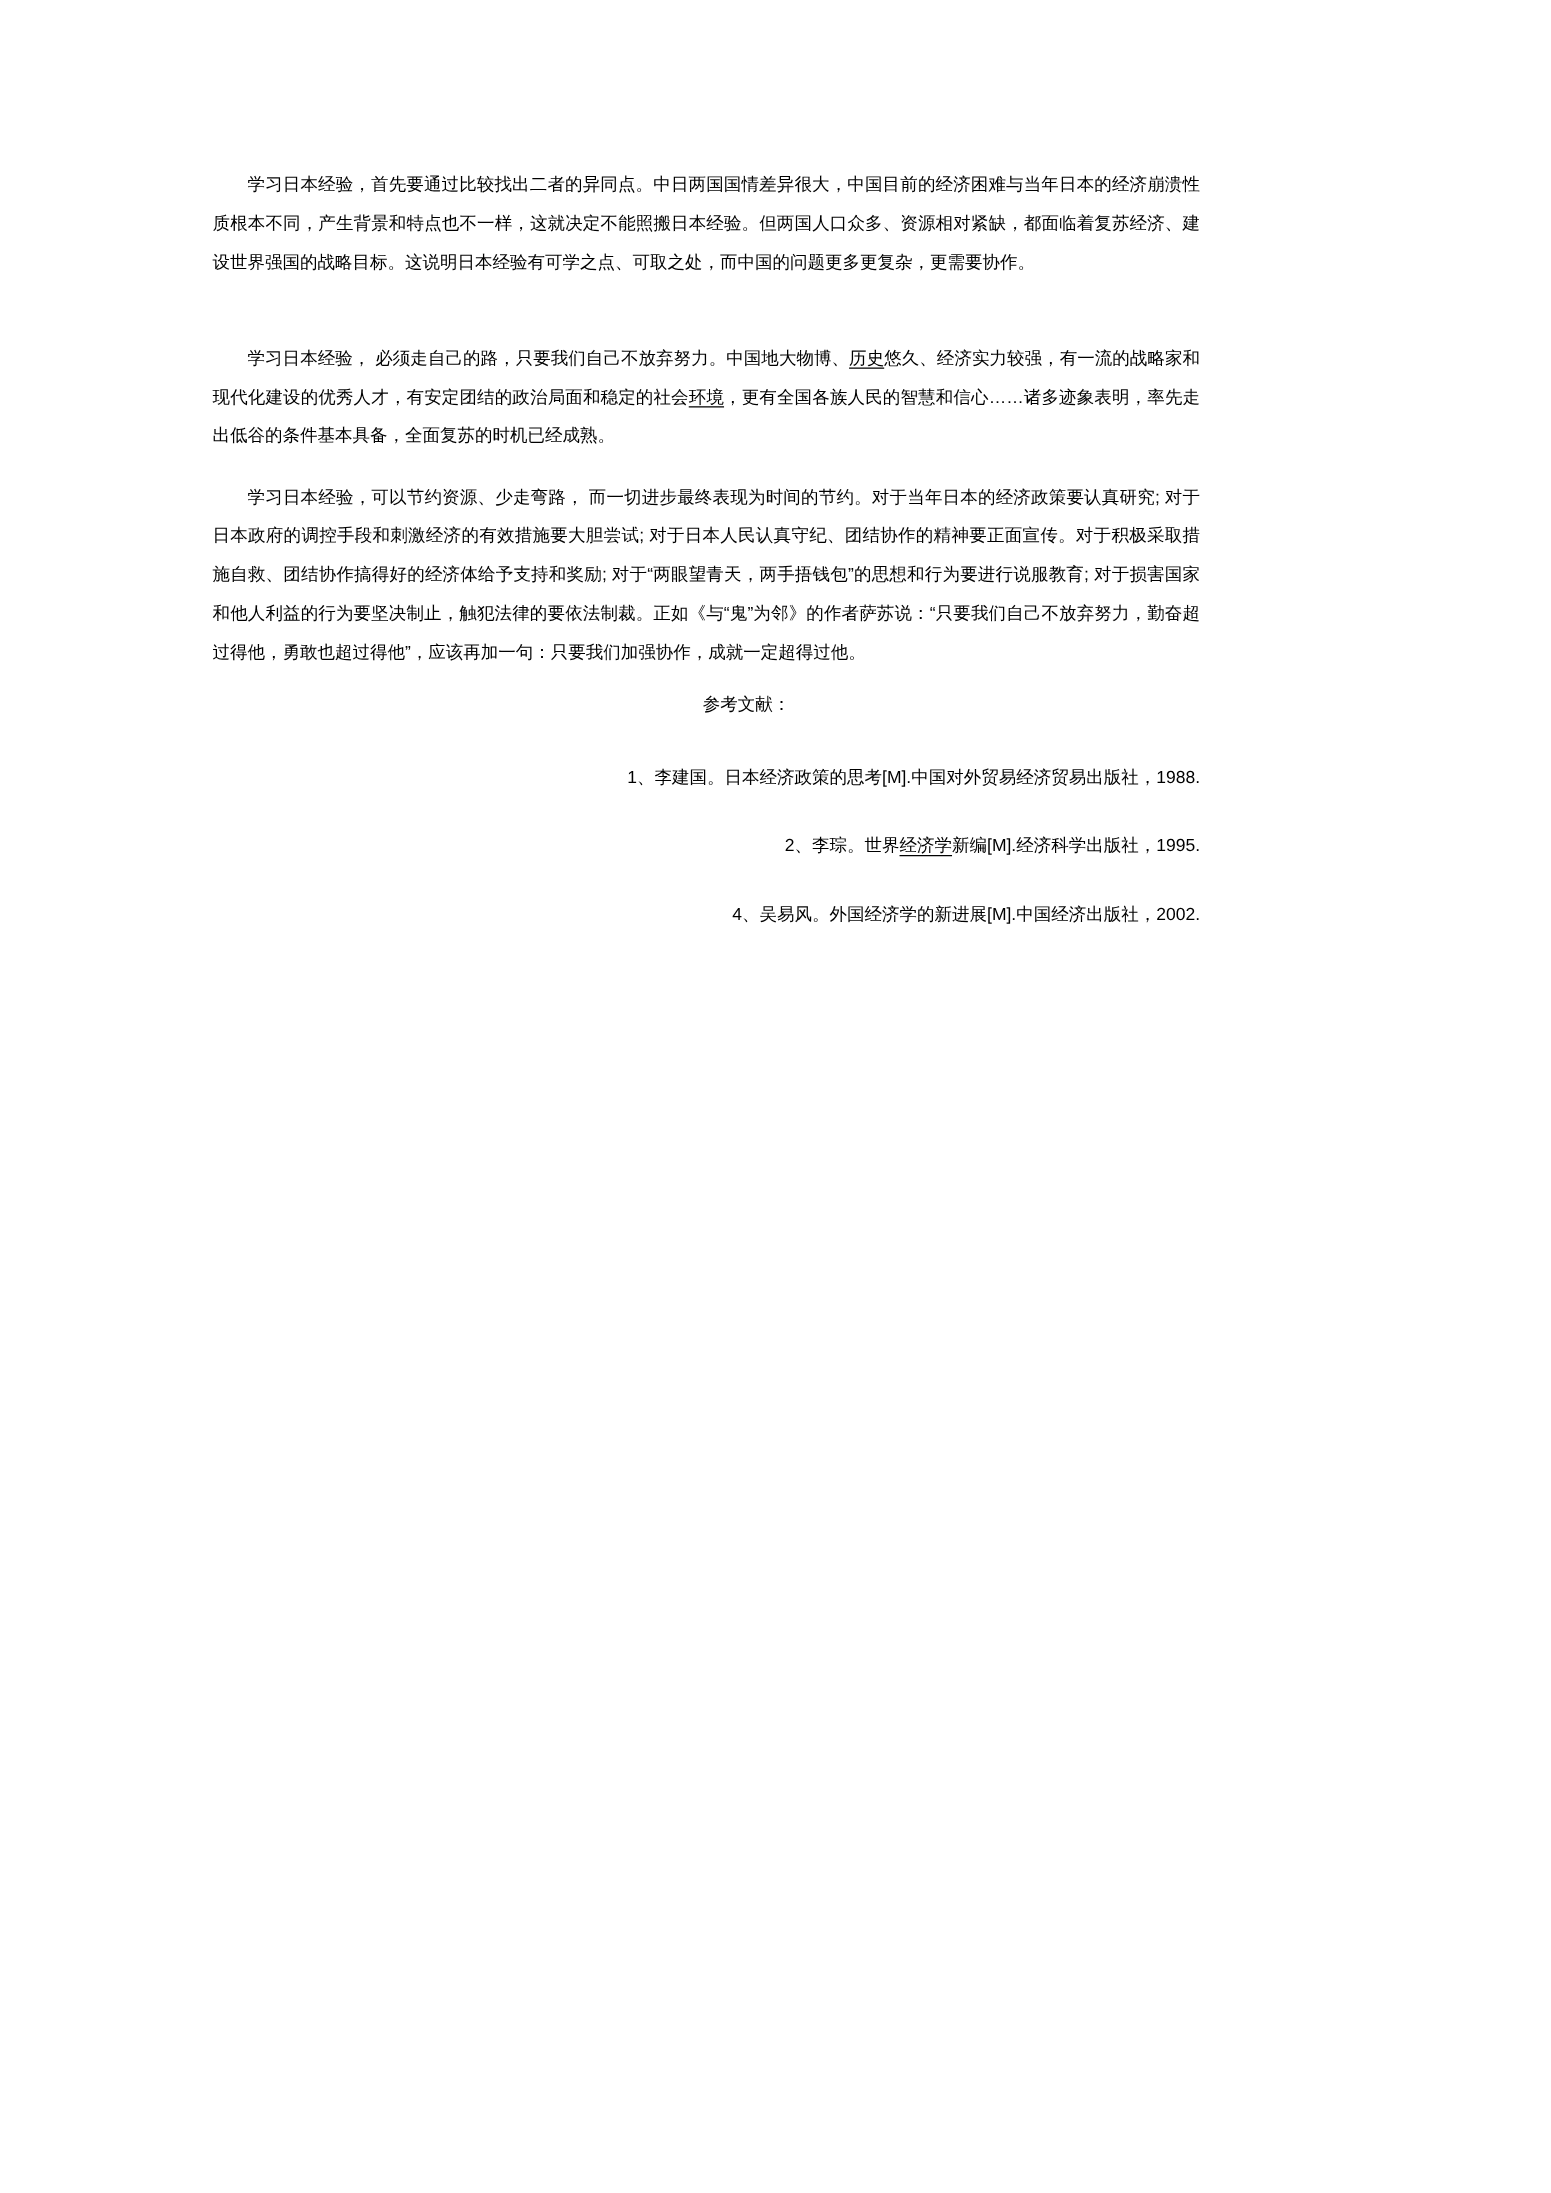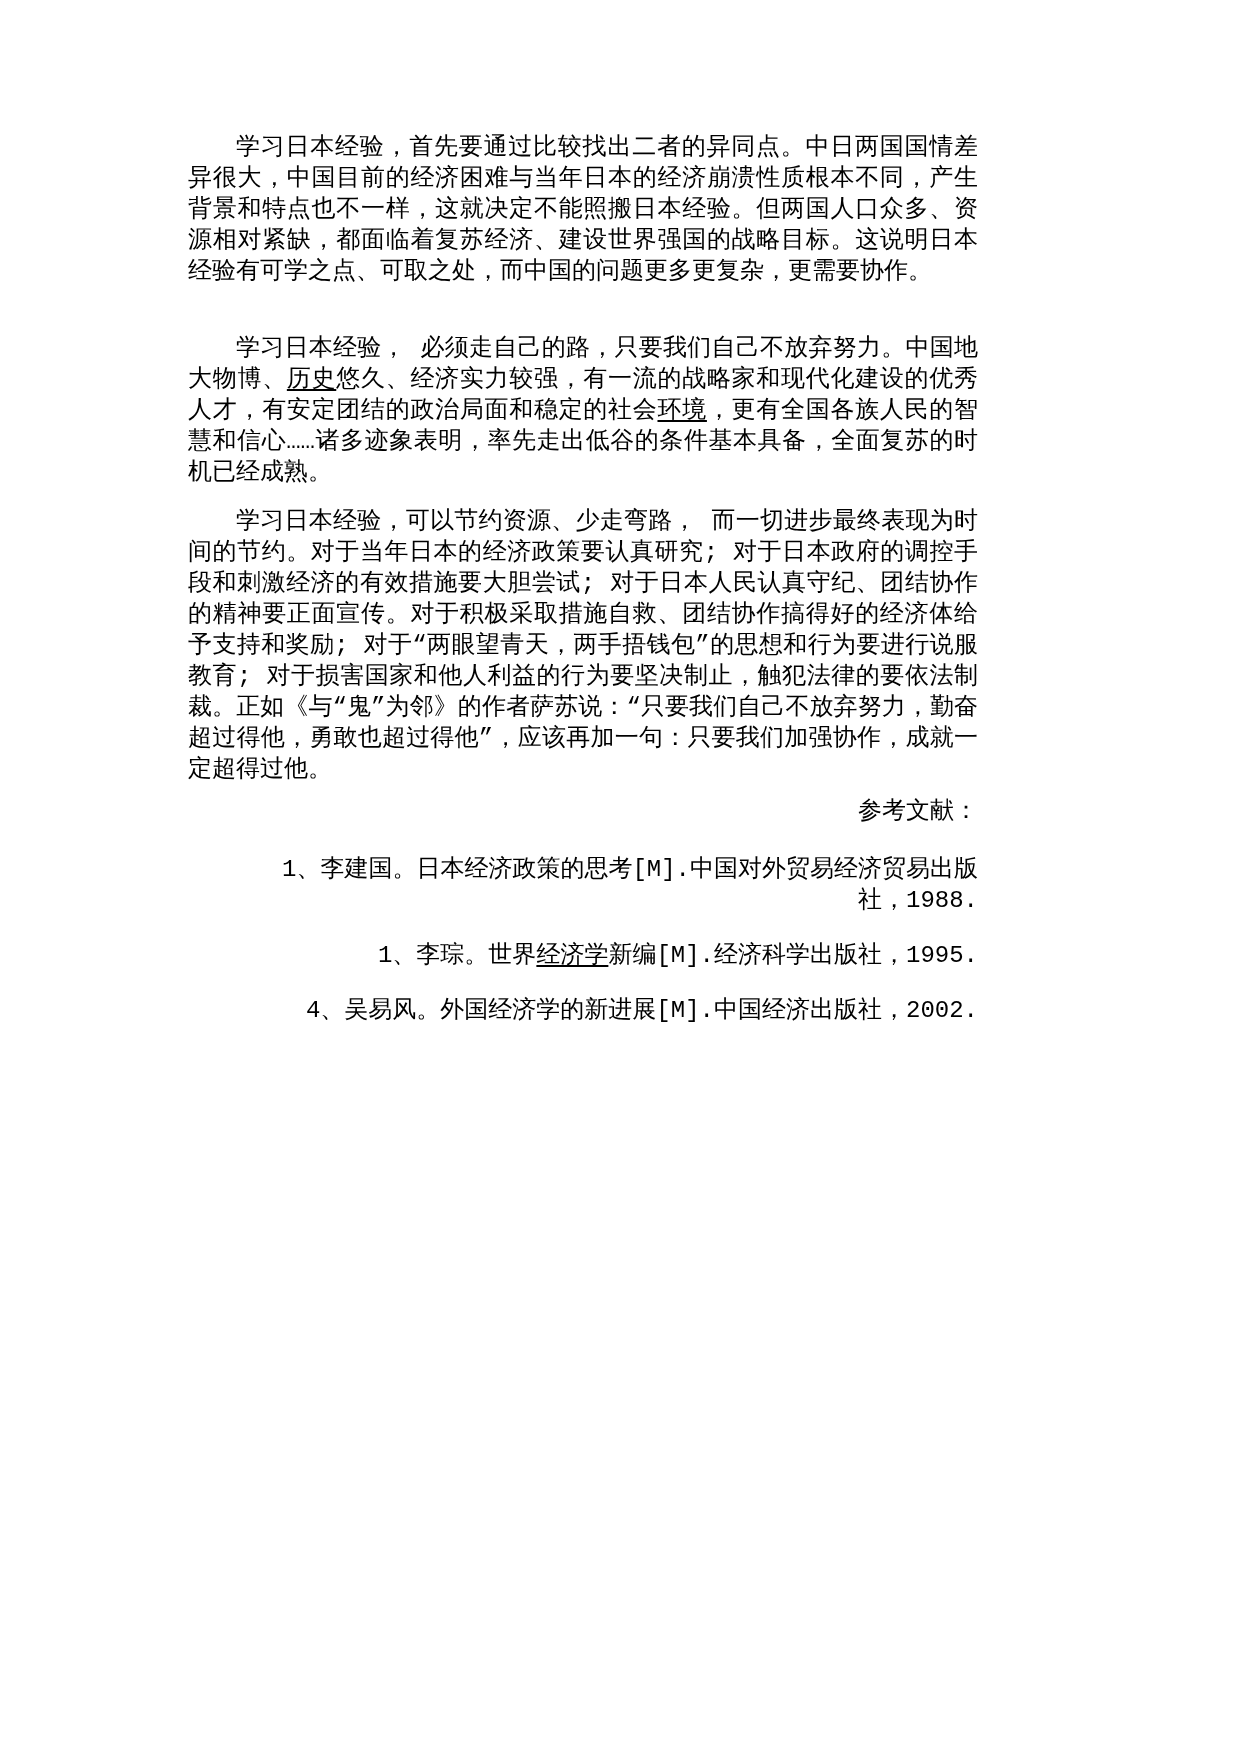--- a/index.html
+++ b/index.html
@@ -9,40 +9,40 @@
   }
   .page {
     position: relative;
     width: 1241px;
     height: 1754px;
     background: #ffffff;
     overflow: hidden;
   }
   .content {
     position: absolute;
-    left: 188px;
+    left: 170px;
     top: 132px;
     width: 790px;
-    font-family: Liberation Mono, monospace;
-    font-size: 24px;
+    font-family: Liberation Sans, sans-serif;
+    font-size: 14px;
     line-height: 31px;
     color: #000000;
     text-align: justify;
   }
   p { margin: 0; }
   .para { text-indent: 2em; }
   .para-deep { text-indent: 2.8em; }
   .mb-xl { margin-bottom: 46px; }
   .mb-md { margin-bottom: 18px; }
   .mb-sm { margin-bottom: 11px; }
   .mb-lg { margin-bottom: 24px; }
   .heading {
     text-indent: 4.6em;
     margin-bottom: 27px;
-    text-align: right;
+    text-align: center;
   }
   .ref {
     text-indent: 2em;
     margin-bottom: 24px;
     text-align: right;
   }
   .u {
     text-decoration: underline;
     text-underline-offset: 3px;
   }
@@ -57,20 +57,20 @@
 
     <p class="para mb-md"><span>学习日本经验， 必须走自己的路，只要我们自己不放弃努力。中国地大物博、</span><span class="u">历史</span><span>悠久、经济实力较强，有一流的战略家和现代化建设的优秀人才，有安定团结的政治局面和稳定的社会</span><span class="u">环境</span><span>，更有全国各族人民的智慧和信心……诸多迹象表明，率先走出低谷的条件基本具备，全面复苏的时机已经成熟。</span></p>
 
     <p class="para mb-sm"><span>学习日本经验，可以节约资源、少走弯路， 而一切进步最终表现为时间的节约。对于当年日本的经济政策要认真研究; 对于日本政府的调控手段和刺激经济的有效措施要大胆尝试; 对于日本人民认真守纪、团结协作的精神要正面宣传。对于积极采取措施自救、团结协作搞得好的经济体给予支持和奖励; 对于“两眼望青天，两手捂钱包”的思想和行为要进行说服教育; 对于损害国家和他人利益的行为要坚决制止，触犯法律的要依法制裁。正如《与“鬼”为邻》的作者萨苏说：“只要我们自己不放弃努力，勤奋超过得他，勇敢也超过得他”，应该再加一句：只要我们加强协作，成就一定超得过他。</span></p>
 
 
     <p class="heading"><span>参考文献：</span></p>
 
     <p class="ref"><span>1、李建国。日本经济政策的思考[M].中国对外贸易经济贸易出版社，1988.</span></p>
 
-    <p class="ref"><span>1、李琮。世界</span><span class="u">经济学</span><span>新编[M].经济科学出版社，1995.</span></p>
+    <p class="ref"><span>2、李琮。世界</span><span class="u">经济学</span><span>新编[M].经济科学出版社，1995.</span></p>
 
 
     <p class="ref"><span>4、吴易风。外国经济学的新进展[M].中国经济出版社，2002.</span></p>
 
 
   </div>
 </div>
 
 </body></html>

